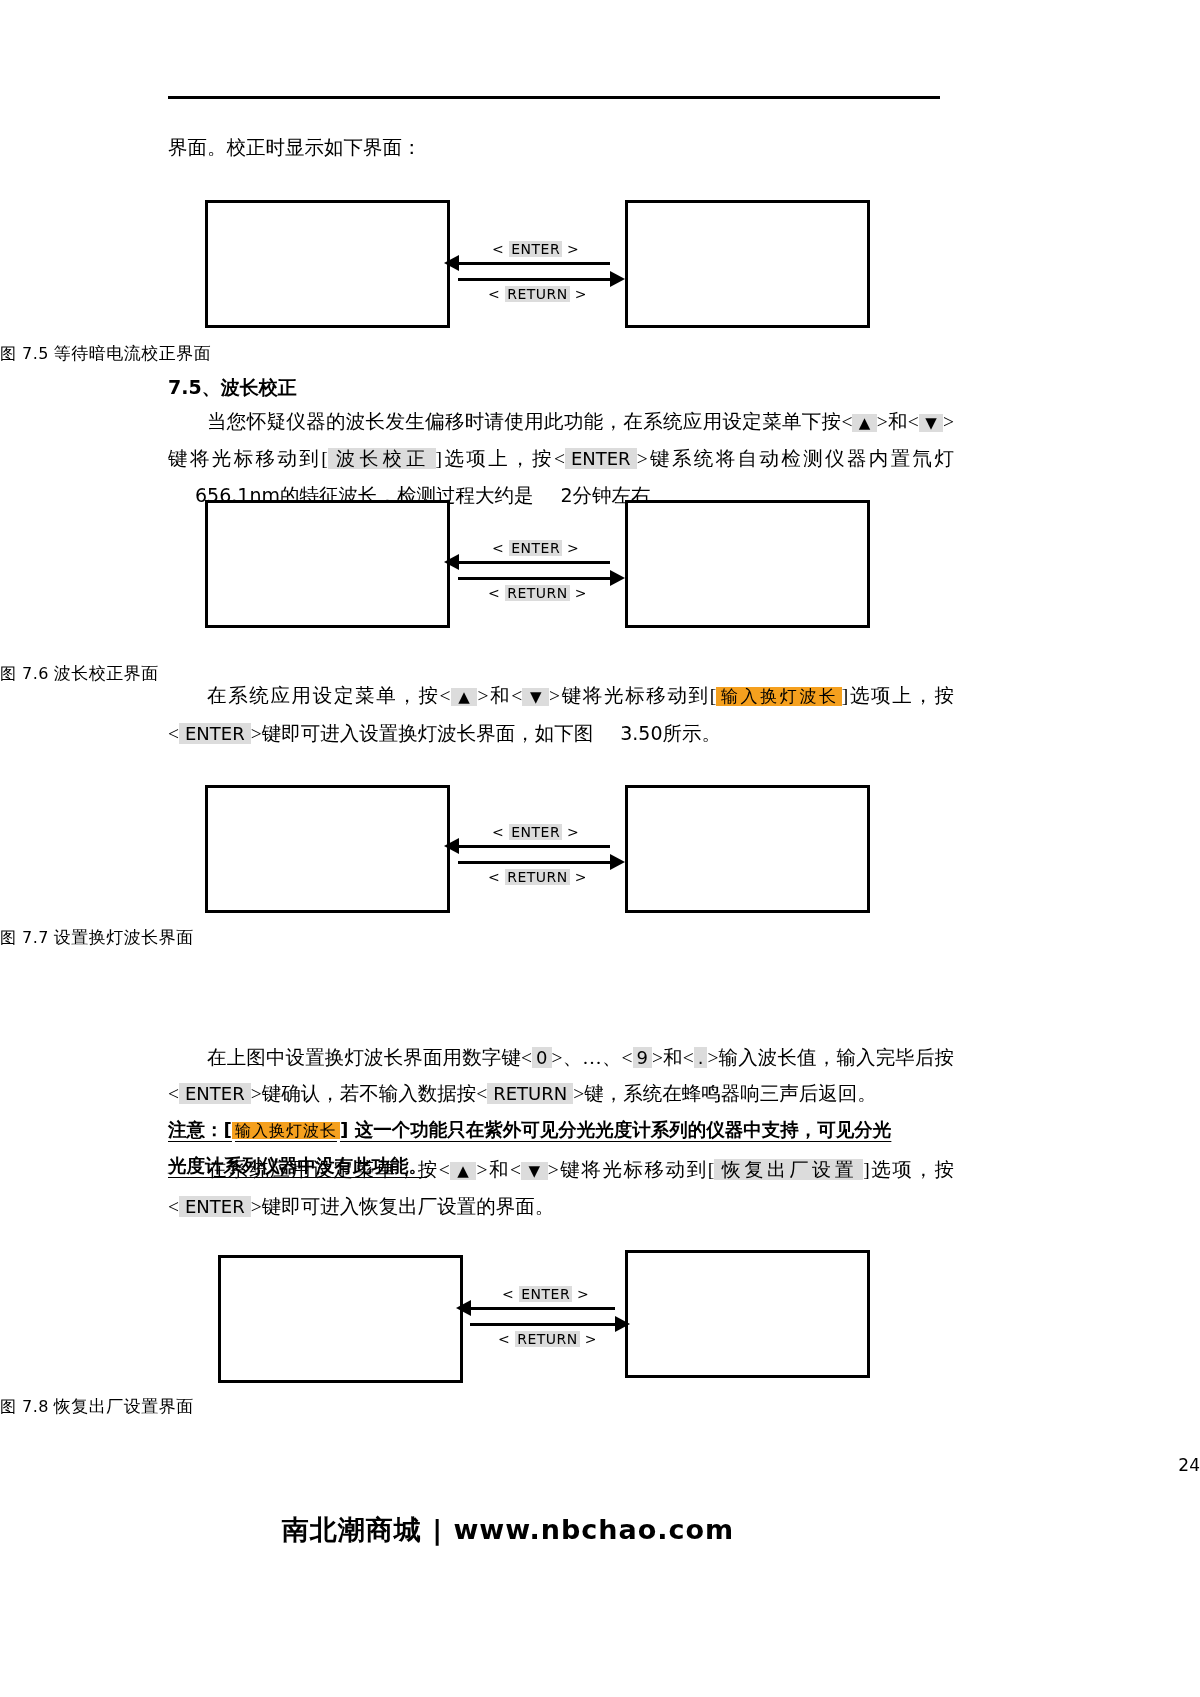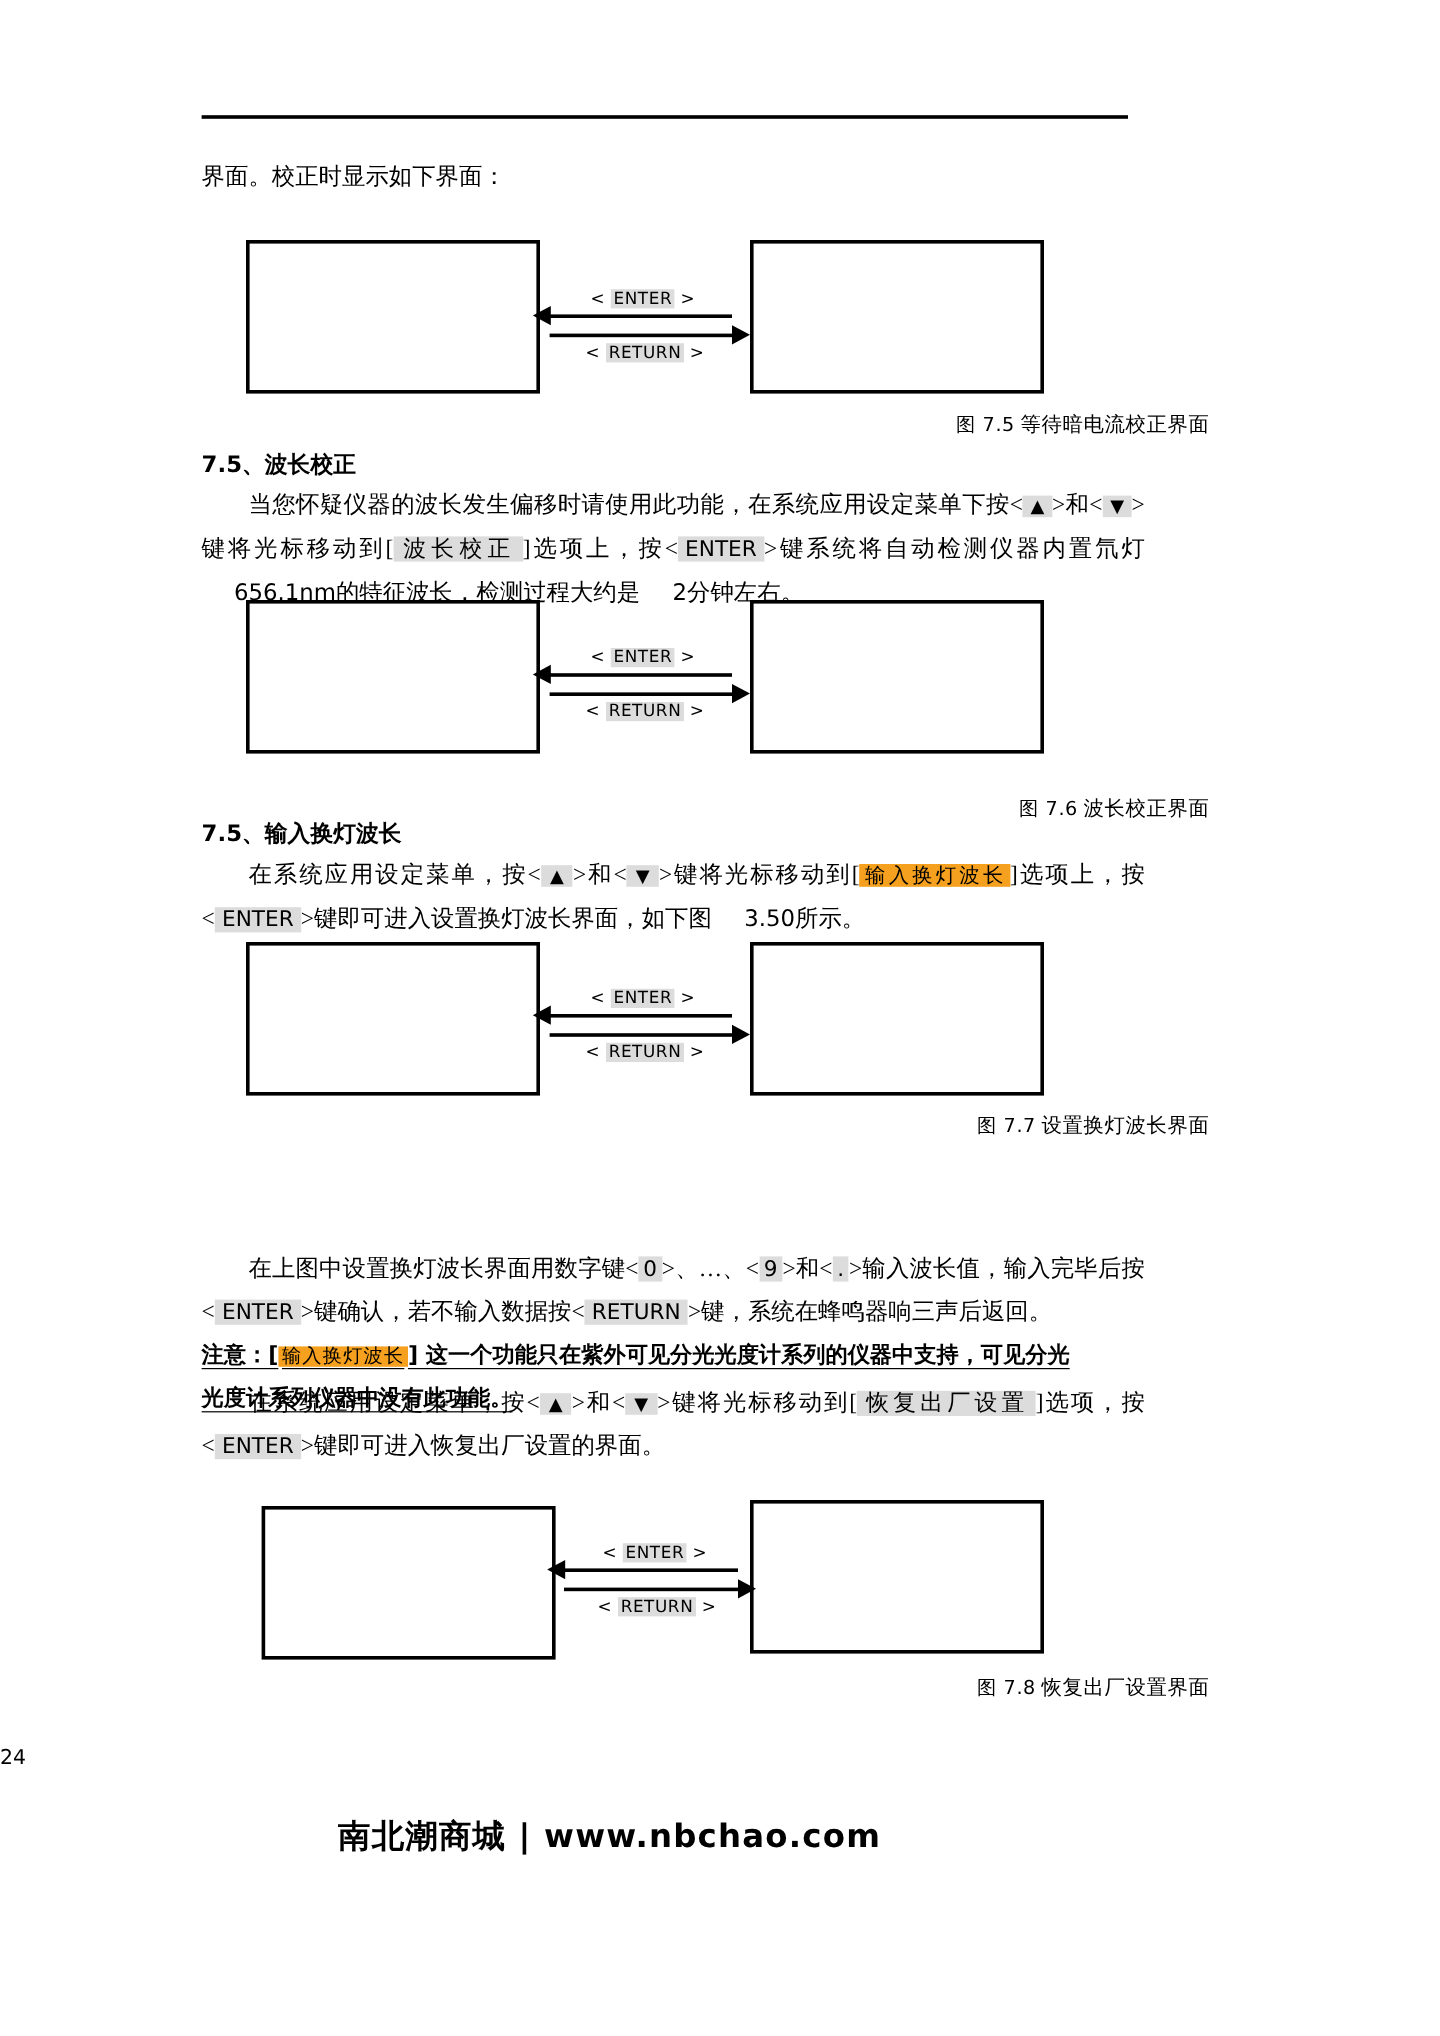--- a/index.html
+++ b/index.html
@@ -129,36 +129,36 @@
     width: 0; height: 0;
     border-top: 8px solid transparent;
     border-bottom: 8px solid transparent;
   }
   .arrow-head-left  { border-right: 15px solid #000; }
   .arrow-head-right { border-left: 15px solid #000; }
 
   .fig-caption {
     position: absolute;
     width: 1008px;
-    text-align: right;
+    text-align: left;
     font-size: 17px;
     font-family: "Liberation Serif", serif;
     letter-spacing: 0.5px;
   }
   .fig-caption .cap-num {
     font-family: "DejaVu Sans", "Liberation Sans", sans-serif;
     font-size: 16px;
   }
 
   
   .page-number {
     position: absolute;
     top: 1455px;
     width: 1200px;
-    text-align: left;
+    text-align: right;
     font-family: "DejaVu Sans", "Liberation Sans", sans-serif;
     font-size: 17px;
   }
   .footer-brand {
     position: absolute;
     top: 1512px;
     width: 1016px;
     text-align: center;
     font-family: "DejaVu Sans", "Liberation Sans", sans-serif;
     font-size: 27px;
@@ -226,21 +226,20 @@
         </div>
       </div>
     </div>
     <div class="fig-caption" style="top:162px;">
       <span class="cap-num">图 7.6</span>
       <span>波长校正界面</span>
     </div>
   </div>
 
   <div style="position:absolute;left:168px;top:678px;width:786px;">
-    <h3 class="heading">7.5、输入换灯波长</h3>
     <p class="para indent"><span>在系统应用设定菜单，按&lt;</span><span class="key arrow">▲</span><span>&gt;和&lt;</span><span class="key arrow">▼</span><span>&gt;键将光标移动到[</span><span class="hl-orange">输入换灯波长</span><span>]选项上，按&lt;</span><span class="key wide">ENTER</span><span>&gt;键即可进入设置换灯波长界面，如下图</span><span class="num">3.50</span><span>所示。</span></p>
   </div>
 
   <div class="figure" style="top:785px;">
     <div class="fig-row">
       <div class="screen-box" style="left:205px; top:0px; width:245px; height:128px;"></div>
       <div class="screen-box" style="left:625px; top:0px; width:245px; height:128px;"></div>
 
       <div class="arrows">
         <div class="arrow-label" style="left:492px; top:39px;">

